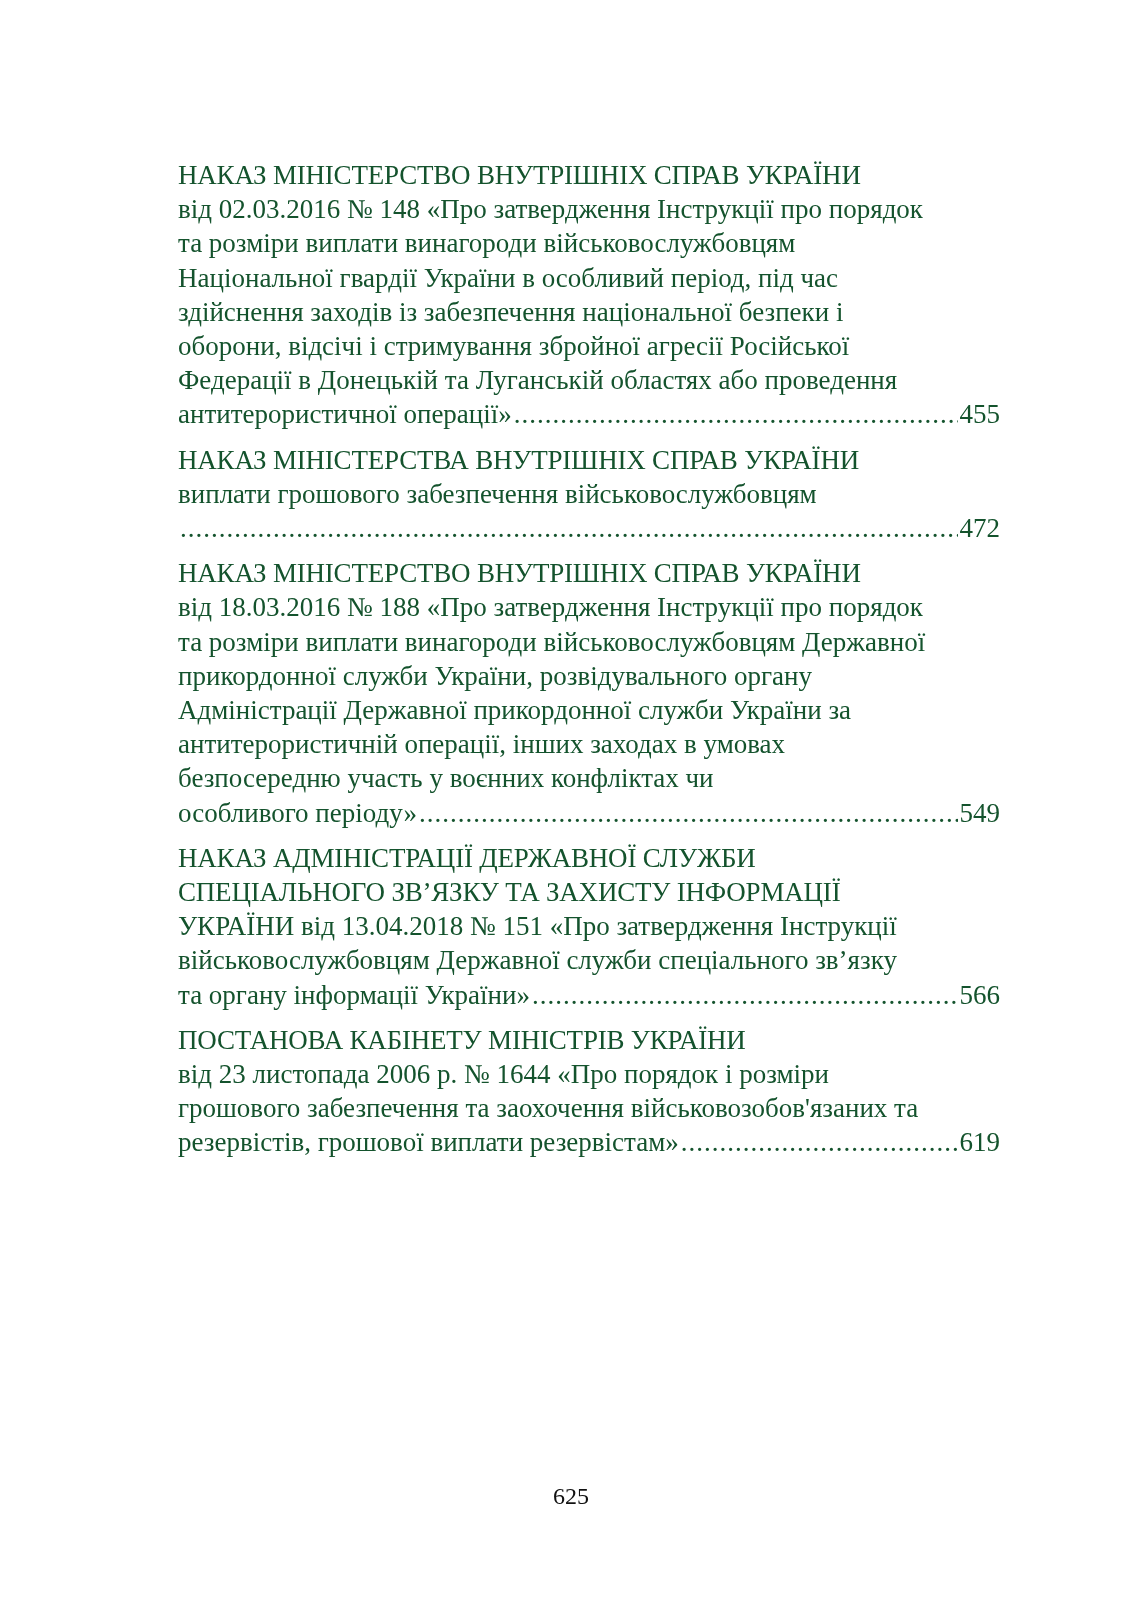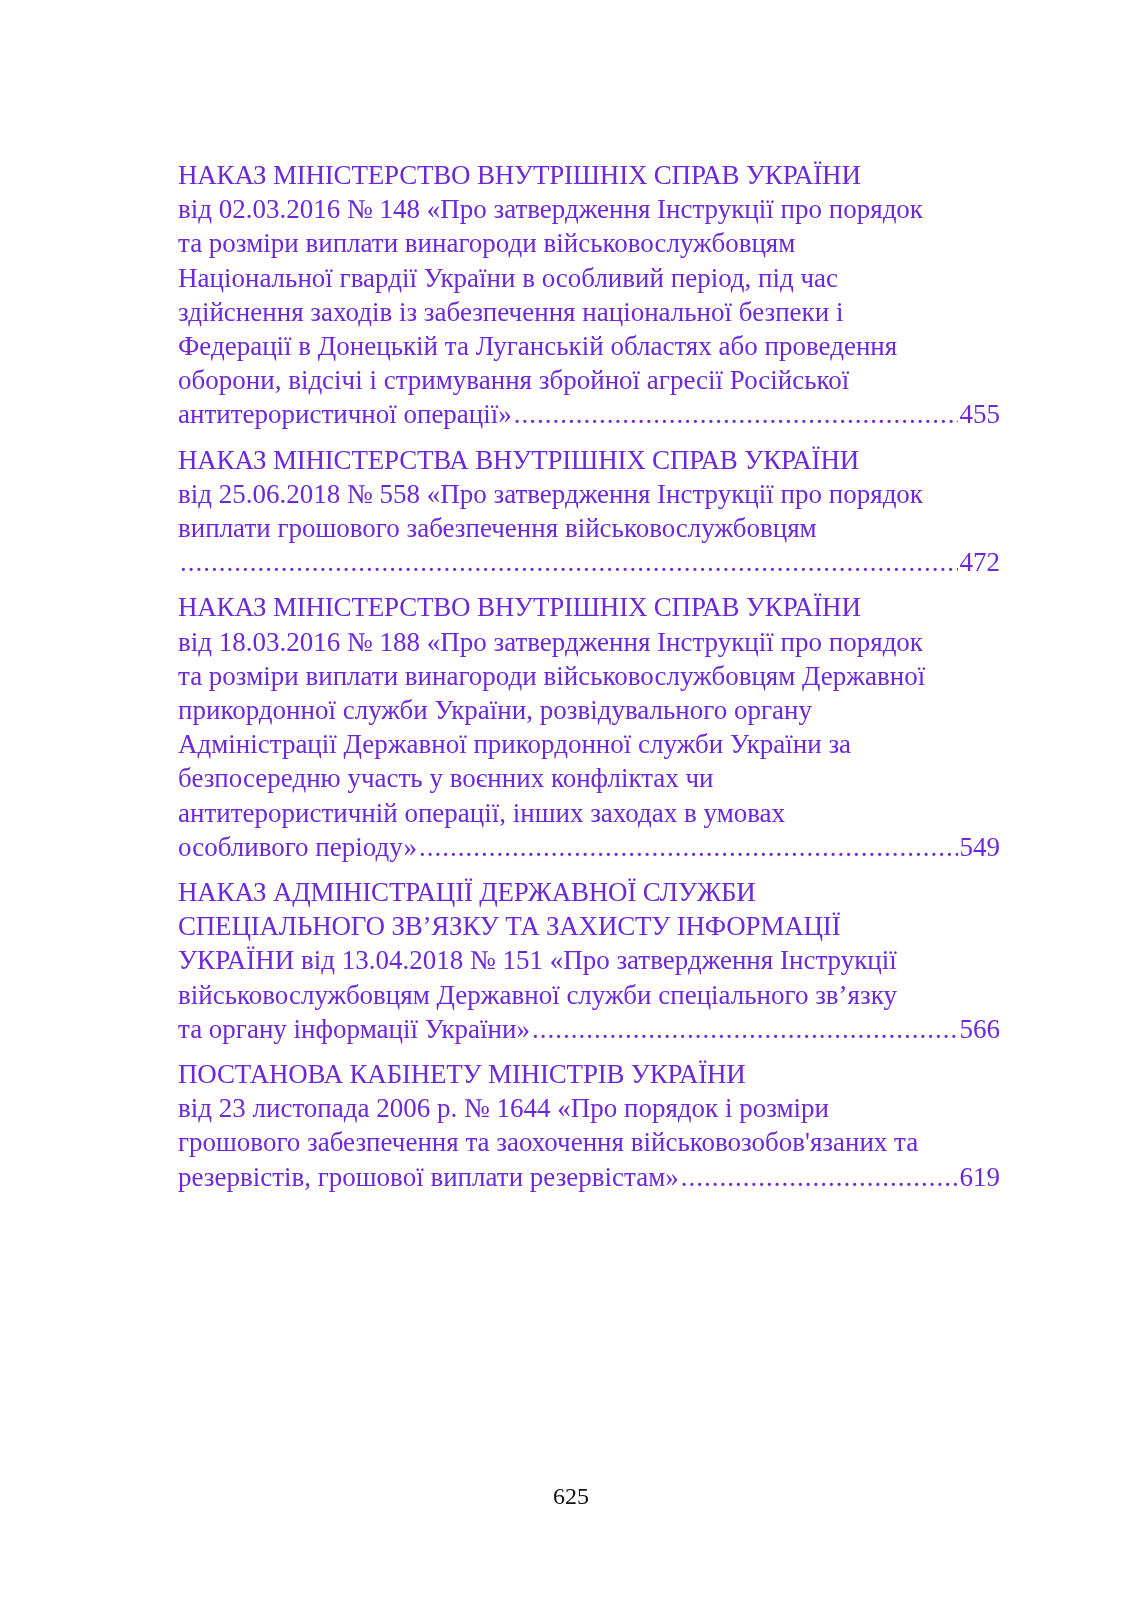--- a/index.html
+++ b/index.html
@@ -1,21 +1,21 @@
 <!DOCTYPE html>
 <html><head>
   <meta charset="utf-8">
   <style>
     html, body { margin: 0; padding: 0; background: #ffffff; }
     body { width: 1142px; height: 1615px; position: relative; overflow: hidden; }
     .page { position: absolute; left: 0; top: 0; width: 1142px; height: 1615px; background: #ffffff; }
     .toc {
       position: absolute; left: 178px; top: 158px; width: 822px;
       font-family: "Liberation Serif", "DejaVu Serif", serif;
-      font-size: 27px; line-height: 34.2px; color: #6d28d9;
+      font-size: 27px; line-height: 34.2px; color: #14532d;
     }
     .entry { margin: 0 0 11px 0; }
     .line { display: block; white-space: nowrap; overflow: hidden; }
     .heading-line { letter-spacing: -0.2px; }
     .last-line { display: flex; align-items: baseline; white-space: nowrap; text-align: right; }
     .last-line .txt { flex: 0 0 auto; }
     .last-line .leader {
       flex: 1 1 auto; overflow: hidden; white-space: nowrap; margin: 0 2px;
       letter-spacing: 1px;
     }
@@ -33,47 +33,46 @@
 
 <div class="page">
   <div class="toc">
 
     <div class="entry">
       <span class="line heading-line">НАКАЗ МІНІСТЕРСТВО ВНУТРІШНІХ СПРАВ УКРАЇНИ</span>
       <span class="line">від 02.03.2016  № 148 «Про затвердження Інструкції про порядок</span>
       <span class="line">та розміри виплати винагороди військовослужбовцям</span>
       <span class="line">Національної гвардії України в особливий період, під час</span>
       <span class="line">здійснення заходів із забезпечення національної безпеки і</span>
+      <span class="line">оборони, відсічі і стримування збройної агресії Російської</span>
       <span class="line">Федерації в Донецькій та Луганській областях або проведення</span>
-      <span class="line">оборони, відсічі і стримування збройної агресії Російської</span>
       <div class="last-line">
         <span class="txt">антитерористичної операції»</span>
         <span class="leader"></span>
         <span class="pg">455</span>
       </div>
     </div>
 
     <div class="entry">
       <span class="line heading-line">НАКАЗ МІНІСТЕРСТВА ВНУТРІШНІХ СПРАВ УКРАЇНИ</span>
-      <span class="line">від 25.06.2018  № 558 «Про затвердження Інструкції про порядок</span>
       <span class="line">виплати грошового забезпечення військовослужбовцям</span>
       <div class="last-line">
         <span class="leader"></span>
         <span class="pg">472</span>
       </div>
     </div>
 
     <div class="entry">
       <span class="line heading-line">НАКАЗ МІНІСТЕРСТВО ВНУТРІШНІХ СПРАВ УКРАЇНИ</span>
       <span class="line">від 18.03.2016  № 188 «Про затвердження Інструкції про порядок</span>
       <span class="line">та розміри виплати винагороди військовослужбовцям Державної</span>
       <span class="line">прикордонної служби України, розвідувального органу</span>
       <span class="line">Адміністрації Державної прикордонної служби України за</span>
+      <span class="line">антитерористичній операції, інших заходах в умовах</span>
       <span class="line">безпосередню участь у воєнних конфліктах чи</span>
-      <span class="line">антитерористичній операції, інших заходах в умовах</span>
       <div class="last-line">
         <span class="txt">особливого періоду»</span>
         <span class="leader"></span>
         <span class="pg">549</span>
       </div>
     </div>
 
     <div class="entry">
       <span class="line heading-line">НАКАЗ АДМІНІСТРАЦІЇ ДЕРЖАВНОЇ СЛУЖБИ</span>
       <span class="line heading-line">СПЕЦІАЛЬНОГО ЗВ’ЯЗКУ ТА ЗАХИСТУ ІНФОРМАЦІЇ</span>

